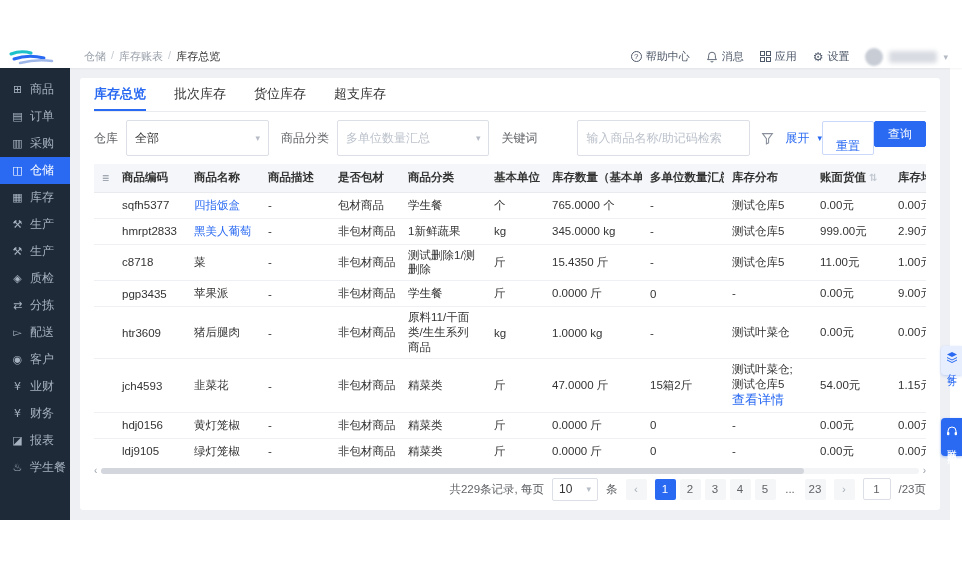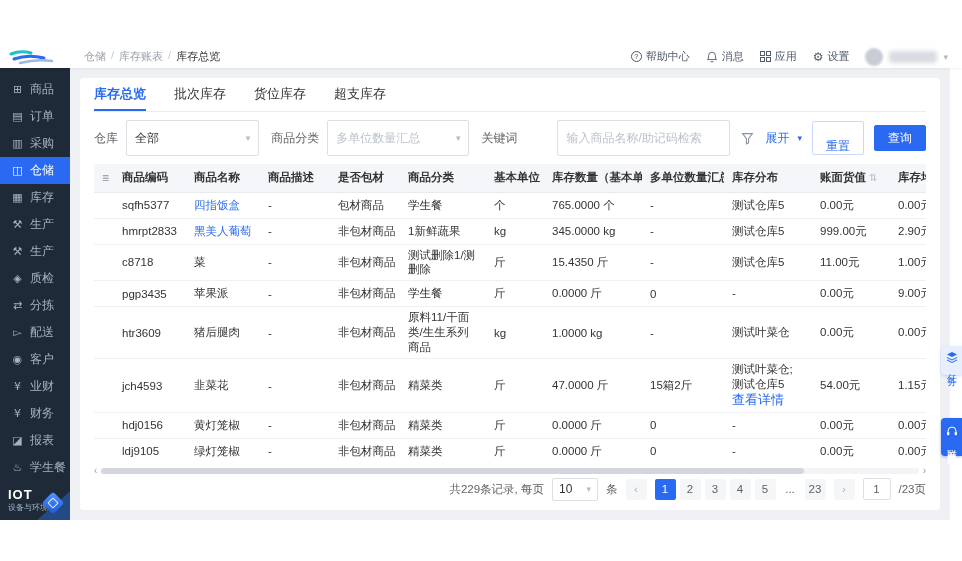--- a/index.html
+++ b/index.html
@@ -48,21 +48,21 @@
   .select, .input { height: 36px; border: 1px solid #dcdfe6; border-radius: 2px; background: #fff; display: flex; align-items: center; padding: 16px 8px; font-size: 12px; color: #333; }
   .select { justify-content: space-between; cursor: pointer; }
   .caret { color: #b6bcc6; font-size: 9px; margin-left: 6px; }
   .placeholder { color: #bcc2cc; }
   .w-select { width: 148px; }
   .w-cat { width: 158px; }
   .w-key { width: 178px; }
   .input { outline: none; margin-left: 32px; }
   .input::placeholder { color: #bcc2cc; }
   .funnel { display: flex; align-items: center; padding: 0 3px; cursor: pointer; }
-  .filters-right { margin-left: auto; display: flex; align-items: center; gap: 10px; }
+  .filters-right { margin-left: auto; display: flex; }
   .expand { color: #2a6af2; cursor: pointer; display: flex; align-items: center; gap: 2px; white-space: nowrap; }
   .expand .caret { color: #2a6af2; }
   .btn-plain { height: 26px; padding: 16px 13px; border: 1px solid #c9d8fb; color: #2a6af2; background: #fff; border-radius: 2px; font-size: 12px; cursor: pointer; font-family: inherit; white-space: nowrap; }
   .btn-primary { height: 26px; padding: 0 13px; background: #2a6af2; border: 1px solid #2a6af2; color: #fff; border-radius: 2px; font-size: 12px; cursor: pointer; font-family: inherit; white-space: nowrap; }
 
   .count-bar { height: 26px; flex: 0 0 26px; background: #f7f8fa; border: 1px solid #eef0f3; border-radius: 2px; display: flex; align-items: center; padding: 0 10px; margin-bottom: 6px; }
   .count-num { color: #2a6af2; font-weight: bold; margin-left: 4px; }
   .export-btn { margin-left: auto; color: #2a6af2; background: #e9f0ff; border-radius: 2px; padding: 2px 8px; display: flex; align-items: center; gap: 4px; font-size: 11px; cursor: pointer; }
 
   .table-wrap { overflow: hidden; position: relative; width: 832px; }
@@ -203,25 +203,20 @@
         </div>
         <div class="side-item">
           <span class="side-icon">◪</span>
           <span>报表</span>
         </div>
         <div class="side-item">
           <span class="side-icon">♨</span>
           <span>学生餐</span>
         </div>
       </div>
-    <div class="iot">
-      <div class="iot-title">IOT</div>
-      <div class="iot-sub">设备与环境</div>
-      <div class="iot-gem"></div>
-    </div>
   </aside>
 
   <main class="content">
     <div class="card">
 
       <div class="tabs">
           <div class="tab active">库存总览</div>
           <div class="tab">批次库存</div>
           <div class="tab">货位库存</div>
           <div class="tab">超支库存</div>

